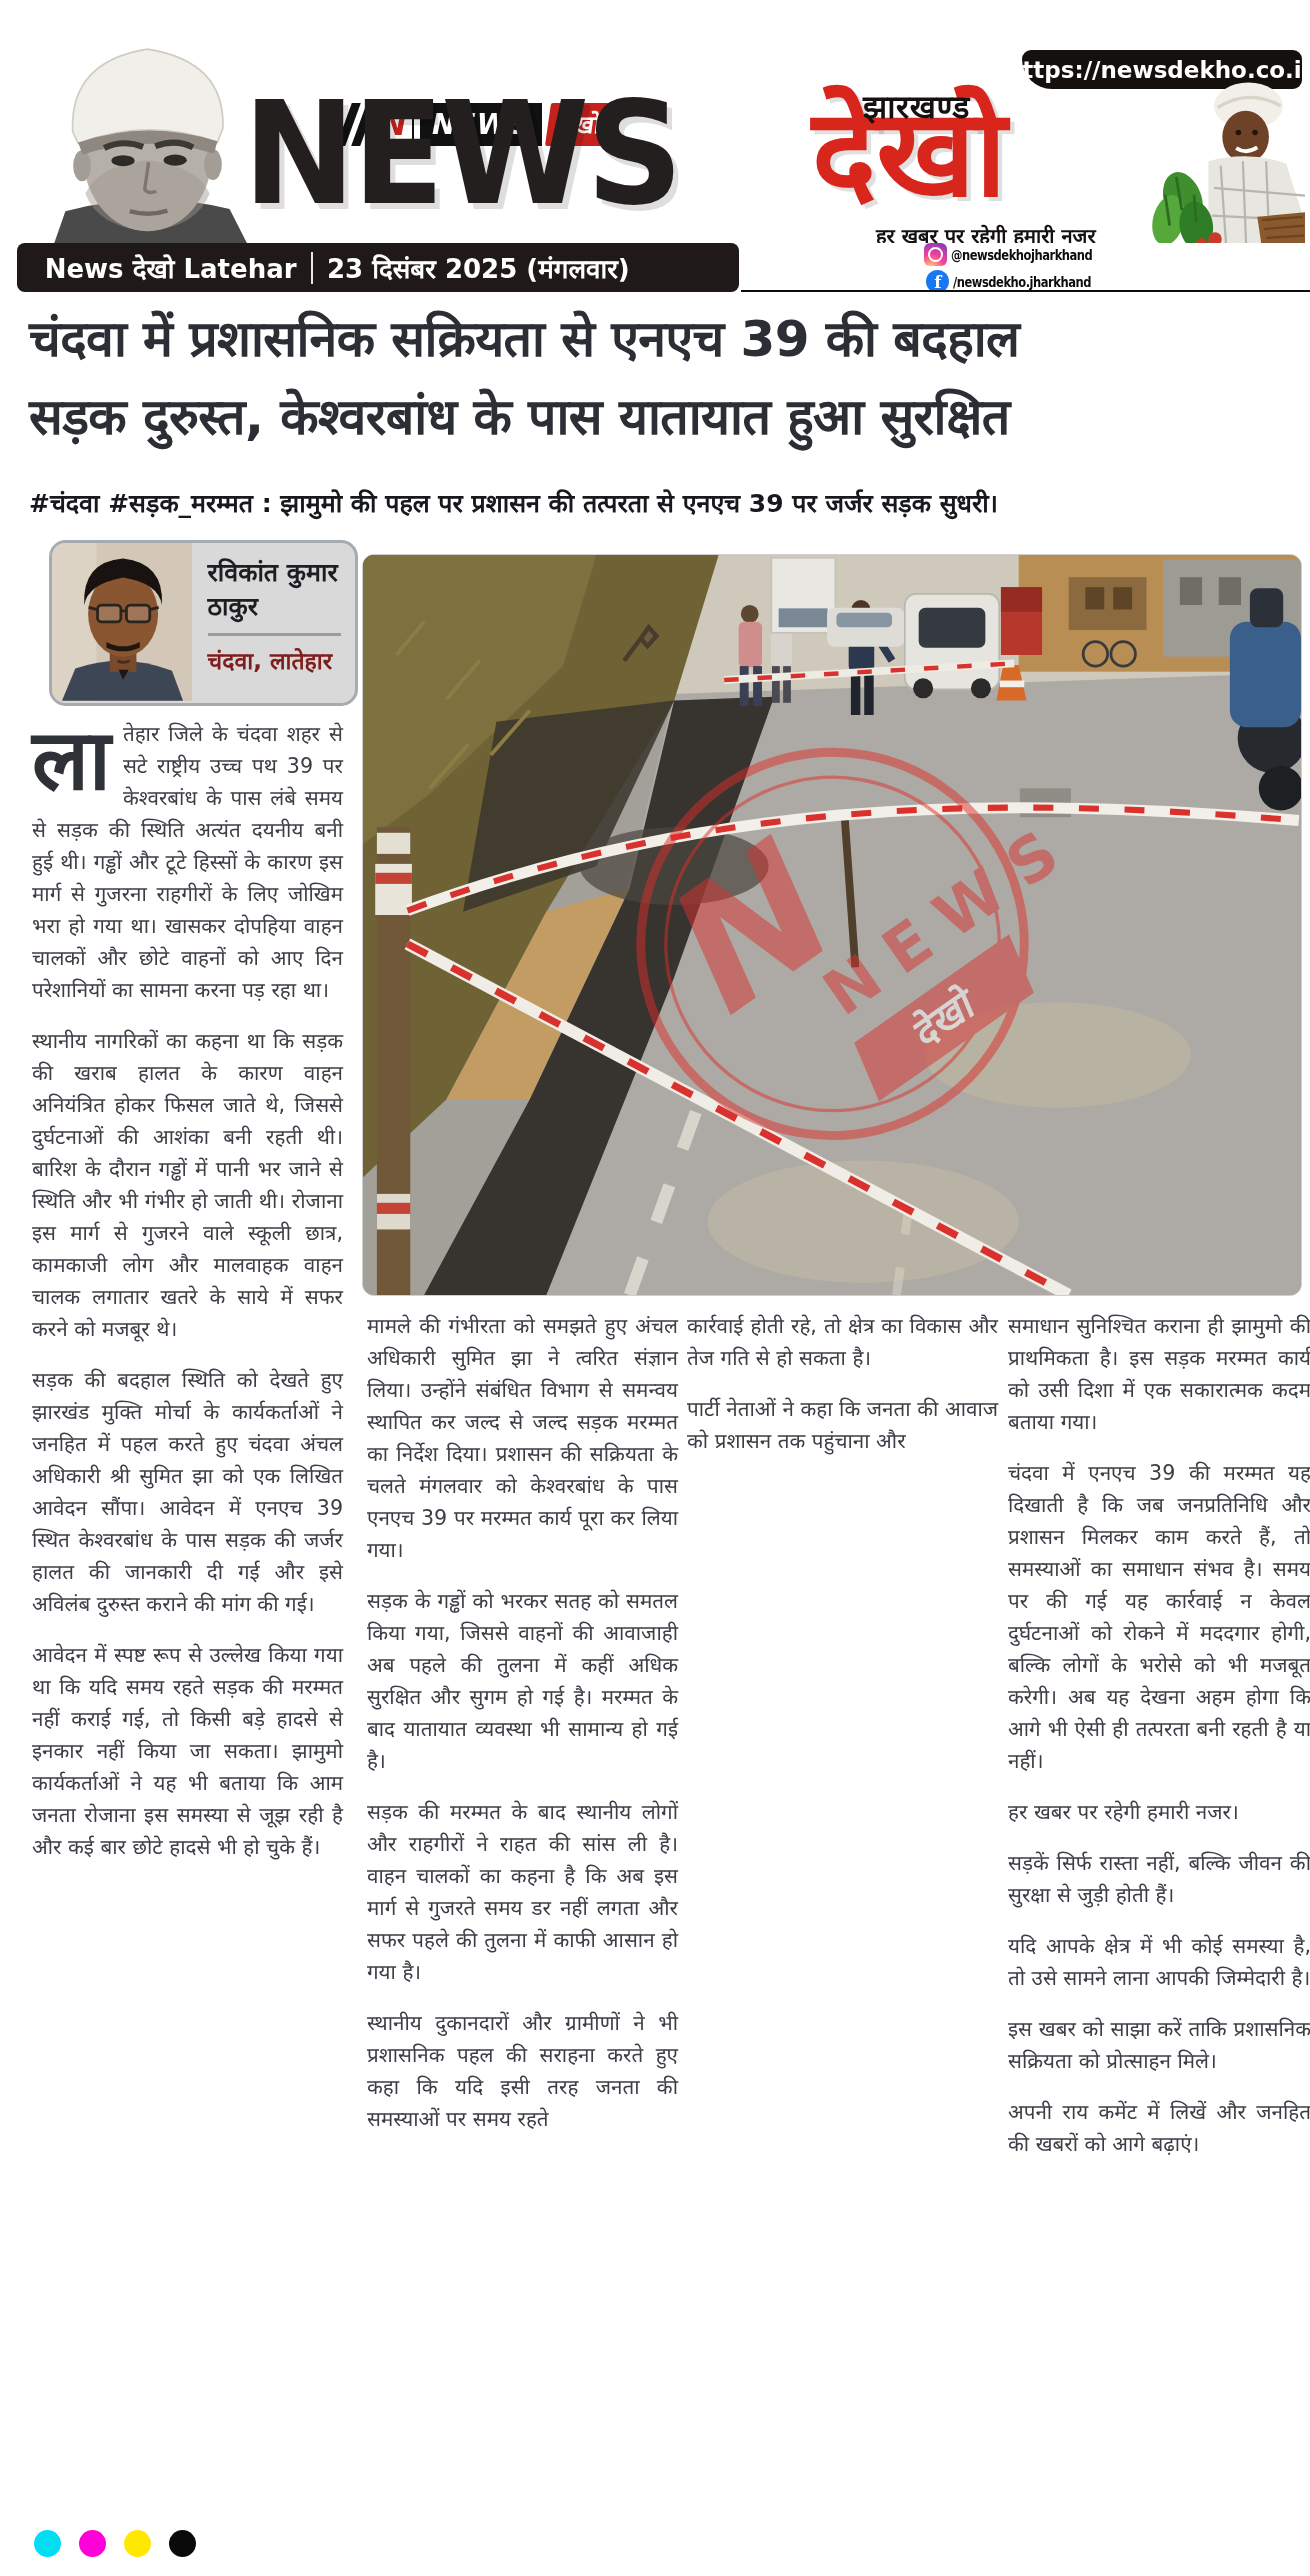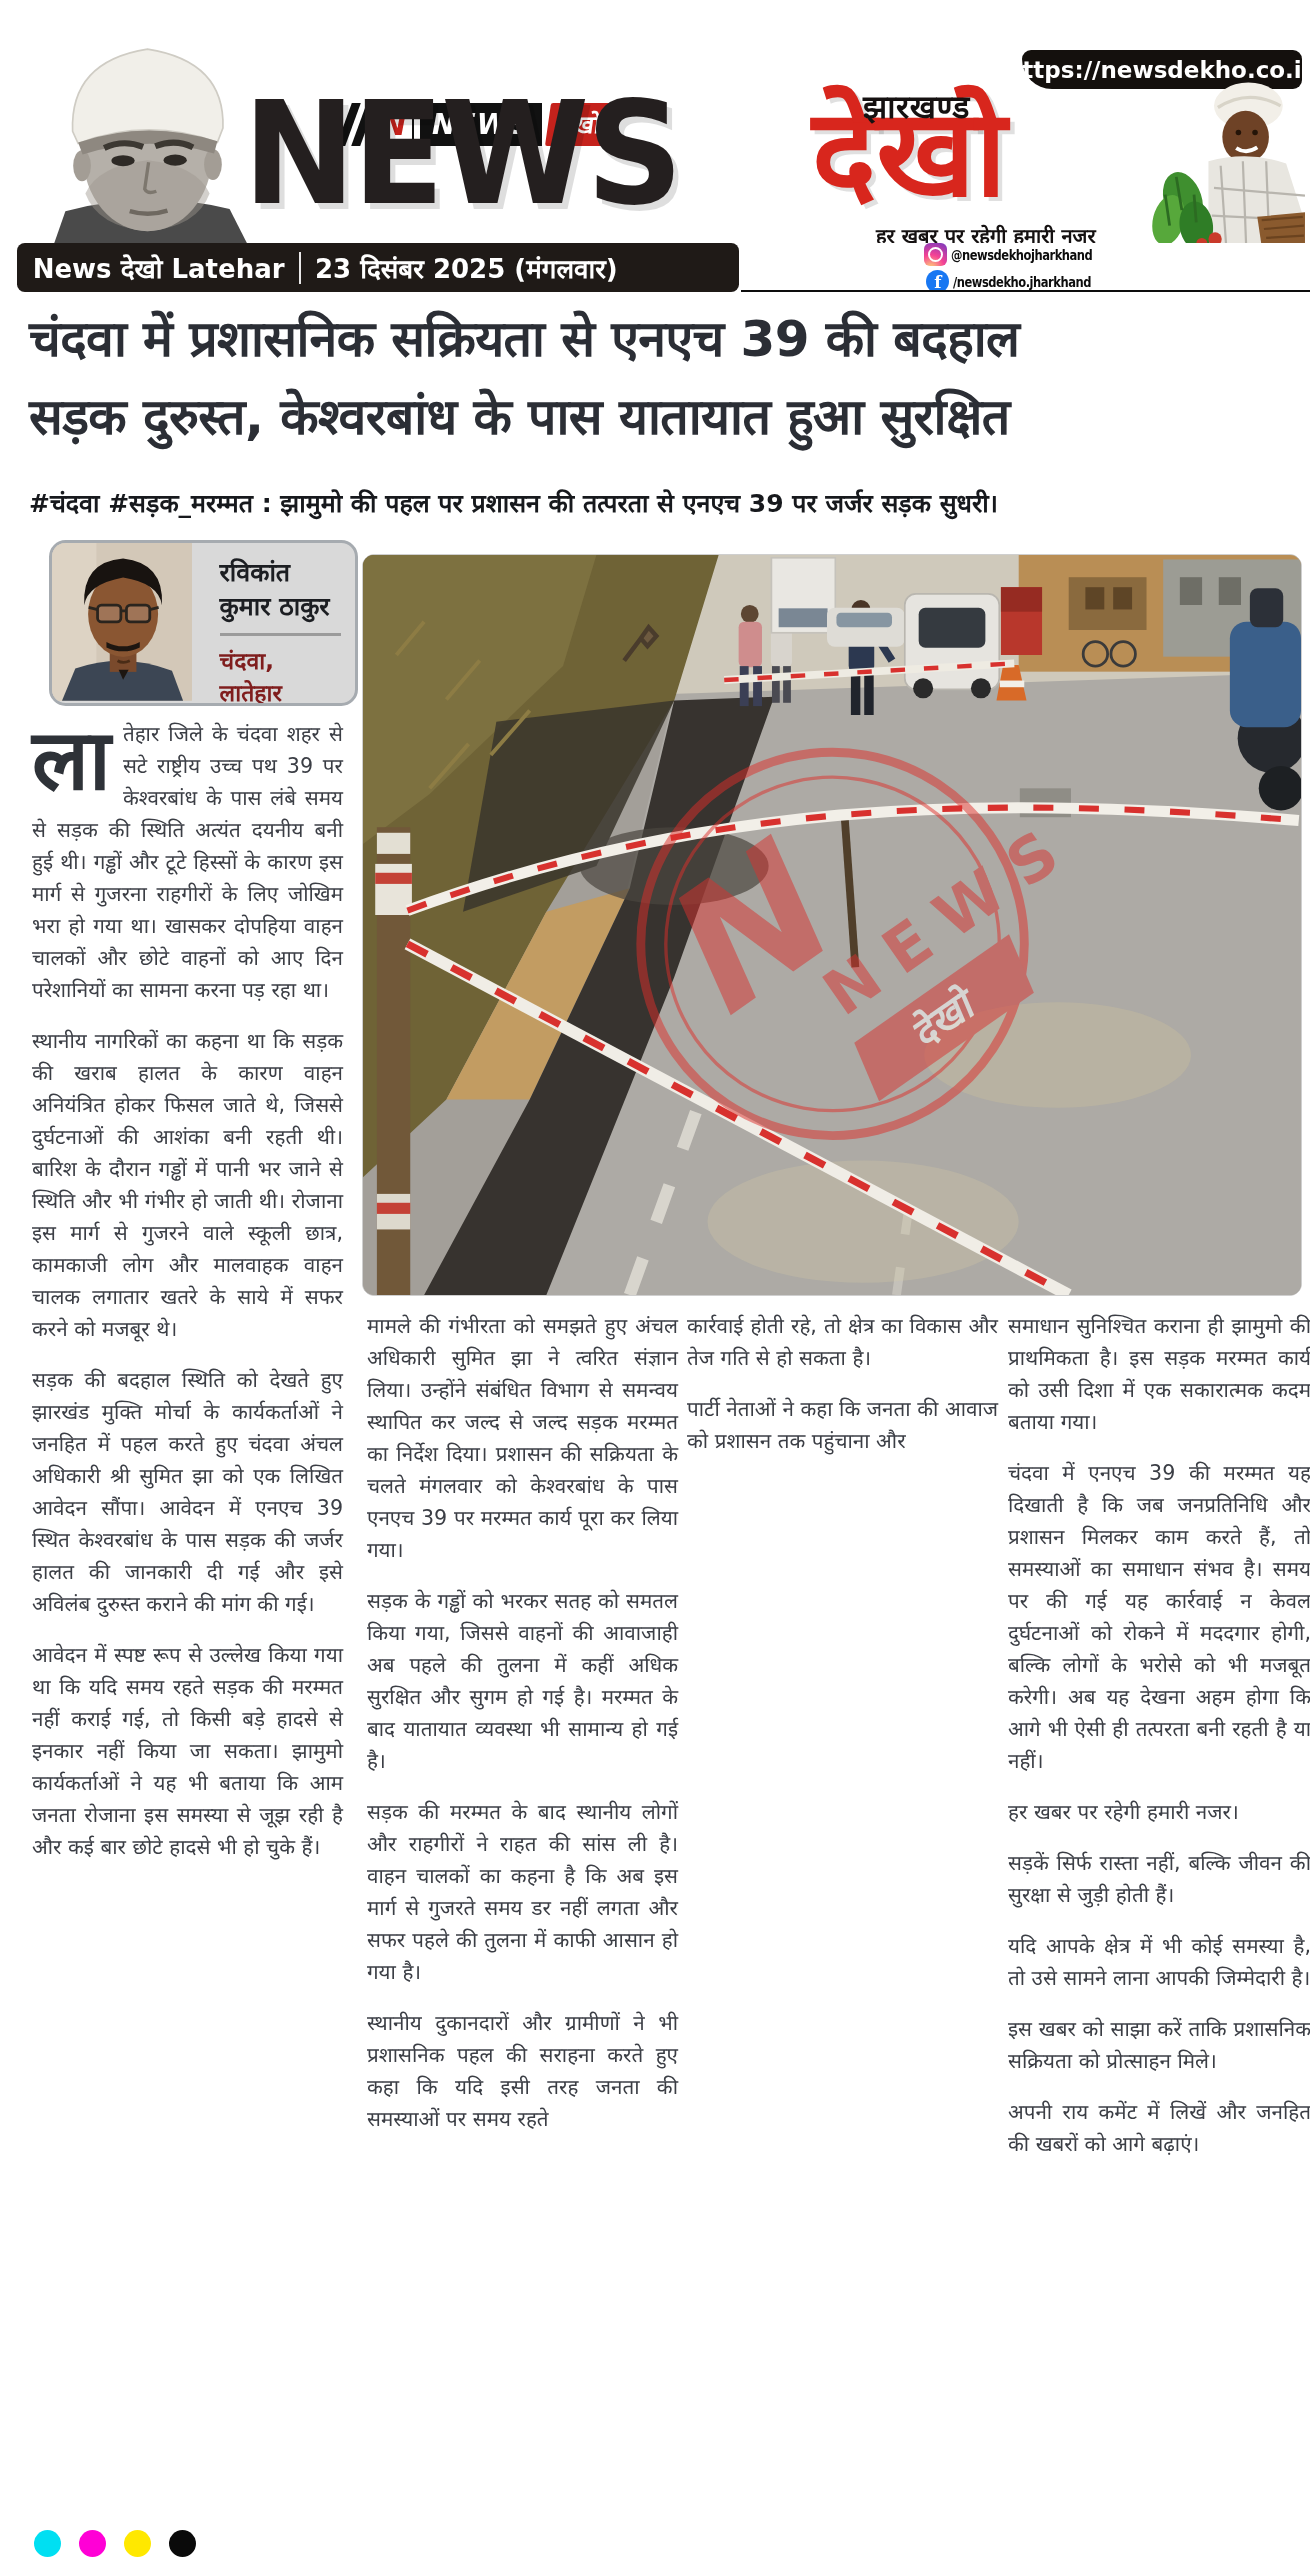--- a/index.html
+++ b/index.html
@@ -26,21 +26,21 @@
     text-shadow:4.4px 4.4px 0 rgba(0,0,0,.12);}
   .brand-region{left:863px;top:84px;font-size:32px;font-weight:800;color:#151111;letter-spacing:0.6px;}
   .brand-tagline{left:876px;top:222px;font-size:20px;font-weight:800;color:#151111;}
   .url-pill{left:1022px;top:50px;width:280px;height:39px;background:#14100d;color:#fff;
     font-size:23px;font-weight:800;display:flex;align-items:center;justify-content:center;
     border-radius:10px 10px 10px 33px;}
   .farmer{left:1143px;top:77px;width:162px;height:170px;}
 
   
   .banner{left:16.7px;top:243px;width:722px;height:49px;background:#1f1a17;border-radius:7.8px;
-    display:flex;align-items:center;padding-left:16px;box-sizing:border-box;gap:14.4px;
+    display:flex;align-items:center;padding-left:28px;box-sizing:border-box;gap:14.4px;
     color:#fff;font-size:26px;font-weight:700;white-space:nowrap;}
   .banner .divider{width:1.7px;height:32px;background:#fff;opacity:.9;}
   .social{left:741px;top:243px;width:570px;height:49px;background:#fff;
     border-bottom:2.8px solid #0d0d0d;display:flex;align-items:center;gap:4.4px;
     padding:0 2.2px;box-sizing:border-box;white-space:nowrap;overflow:hidden;flex-direction:column;}
   .social .item{display:flex;align-items:center;gap:3.9px;}
   .social .handle{font-size:14.4px;font-weight:800;color:#0d0d0d;transform:scaleX(.8);transform-origin:left center;letter-spacing:-0.6px;}
   .icon{width:23px;height:23px;flex-shrink:0;display:flex;align-items:center;justify-content:center;box-sizing:border-box;}
   .ig{border-radius:6.1px;background:radial-gradient(circle at 30% 110%,#ffd776 0%,#f54394 45%,#8a3ab9 90%);}
   .ig .lens{width:11px;height:11px;border:2.2px solid #fff;border-radius:50%;}
@@ -51,21 +51,21 @@
   
   .headline{left:29px;top:312px;width:1256px;color:#2b2e35;font-weight:800;}
   .headline .l{font-size:50px;line-height:1.08;letter-spacing:-0.6px;}
   .headline .l + .l{margin-top:24.4px;}
   .subheadline{left:29px;top:485px;width:1256px;font-size:25px;font-weight:700;color:#17191d;}
 
   
   .reporter{left:49px;top:540px;width:309px;height:166px;border:3.9px solid #a6abb0;border-radius:16.7px;
     overflow:hidden;display:flex;background:#d9d9d9;box-sizing:border-box;}
   .reporter .photo{width:140px;flex-shrink:0;}
-  .reporter .info{flex:1;padding:13.3px 14.4px 0 15.6px;margin-left:12px;}
+  .reporter .info{flex:1;padding:13.3px 14.4px 0 15.6px;}
   .reporter .name{font-size:25px;font-weight:800;color:#1c1e22;line-height:34px;}
   .reporter .rule{height:2.8px;background:#9b9b9b;margin:9px 0 7.8px;}
   .reporter .loc{font-size:23px;font-weight:600;color:#7f1d1d;}
 
   
   .mainphoto{left:362px;top:554px;width:938px;height:740px;border-radius:12.2px;overflow:hidden;
     border:1.1px solid #cfcfcf;background:#a9a5a0;}
   .mainphoto svg{display:block;width:100%;height:100%;}
 
   

